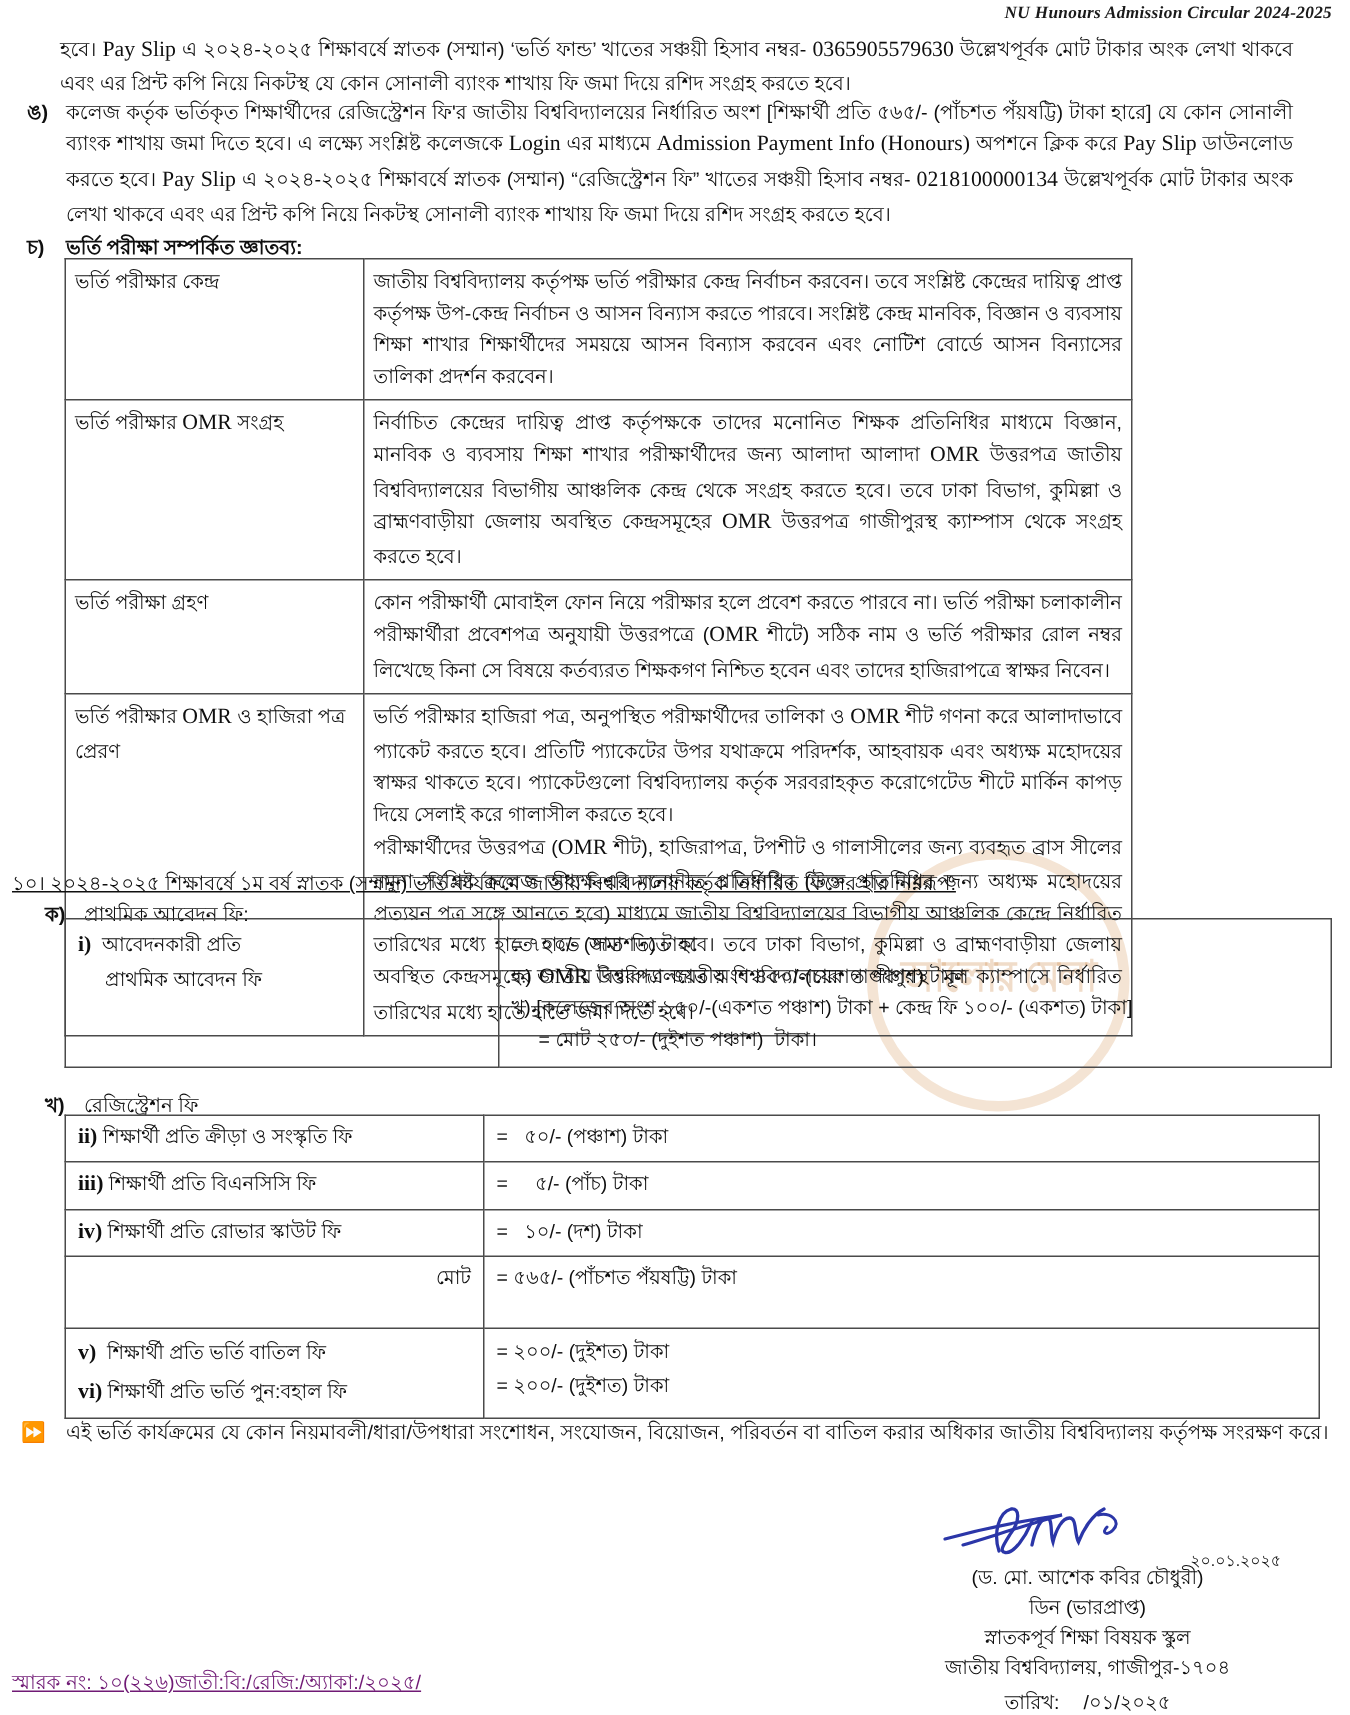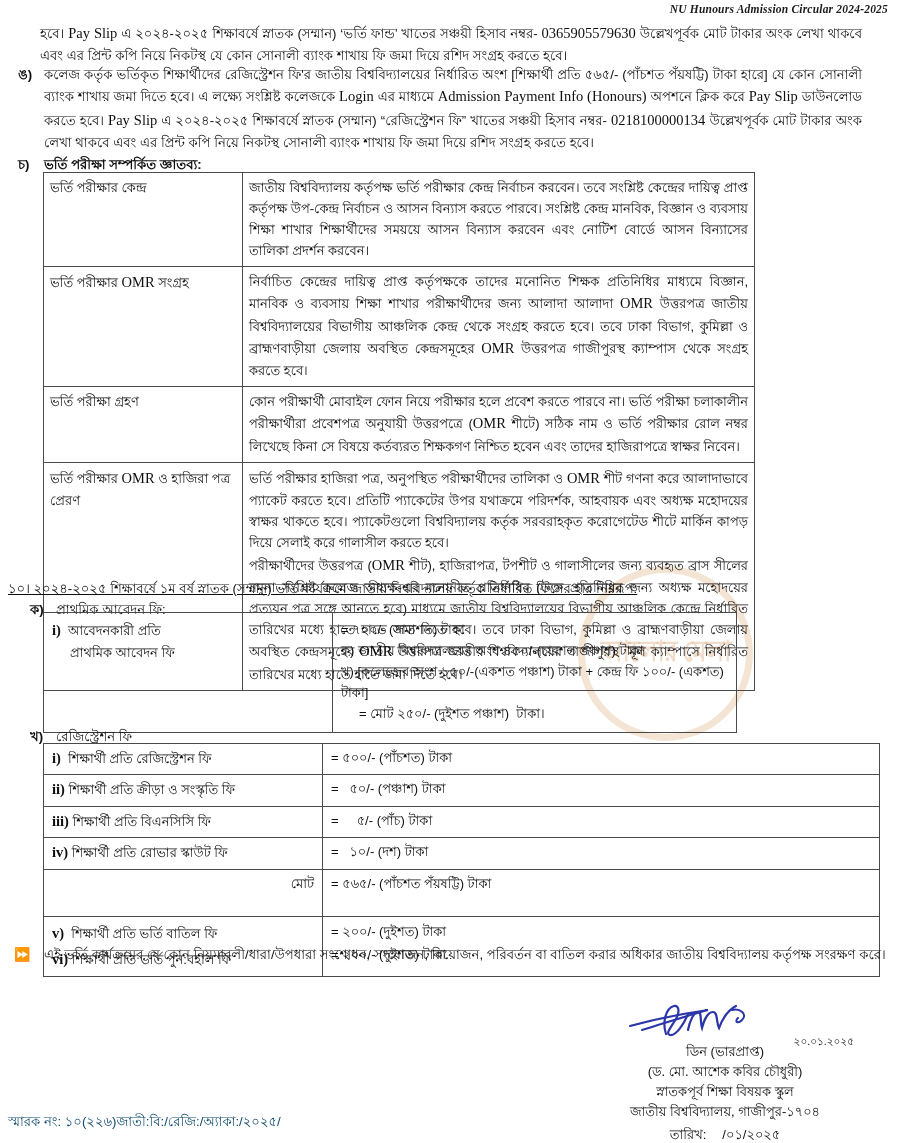--- a/index.html
+++ b/index.html
@@ -113,21 +113,21 @@
     top: 172px;
     width: 712px;
   }
   #table-exam-info td.label { width: 186px; }
 
   
   #table-primary-fee {
     position: absolute;
     left: 43px;
     top: 612px;
-    width: 694px;
+    width: 845px;
   }
   #table-primary-fee td.label { width: 272px; }
   #table-primary-fee td { padding: 6px 8px 8px 8px; }
 
   
   #table-registration-fee {
     position: absolute;
     left: 43px;
     top: 743px;
     width: 837px;
@@ -166,21 +166,22 @@
     top: 25px;
     font-size: 10.5px;
     color: #141414;
   }
   #memo-no {
     position: absolute;
     left: 8px;
     top: 1112px;
     font-family: "Liberation Sans", "DejaVu Sans", sans-serif;
     font-size: 13.2px;
-    color: #0c4a6e;
+    color: #701a75;
+    text-decoration: underline;
   }
   .date-row {
     display: flex;
     justify-content: center;
     gap: 16px;
     margin-top: 2px;
   }
 </style>
 </head>
 <body>
@@ -242,24 +243,20 @@
     </tbody>
   </table>
 
   <div class="para bn hang" style="left:30px; top:726px; width:400px;">
     <span class="marker">খ)</span>
     <span class="body-txt">রেজিস্ট্রেশন ফি</span>
   </div>
 
   <table class="doc" id="table-registration-fee">
     <tbody>
-      <tr>
-        <td class="label"><span class="rn">i)</span>&nbsp;&nbsp;<span>শিক্ষার্থী প্রতি রেজিস্ট্রেশন ফি</span></td>
-        <td>= ৫০০/- (পাঁচশত) টাকা</td>
-      </tr>
       <tr>
         <td class="label"><span class="rn">ii)</span>&nbsp;<span>শিক্ষার্থী প্রতি ক্রীড়া ও সংস্কৃতি ফি</span></td>
         <td>=&nbsp;&nbsp; ৫০/- (পঞ্চাশ) টাকা</td>
       </tr>
       <tr>
         <td class="label"><span class="rn">iii)</span>&nbsp;<span>শিক্ষার্থী প্রতি বিএনসিসি ফি</span></td>
         <td>=&nbsp;&nbsp;&nbsp;&nbsp; ৫/- (পাঁচ) টাকা</td>
       </tr>
       <tr>
         <td class="label"><span class="rn">iv)</span>&nbsp;<span>শিক্ষার্থী প্রতি রোভার স্কাউট ফি</span></td>
@@ -290,22 +287,22 @@
   <div id="signature-block">
     <div class="sig-mark">
       <svg width="150" height="40" viewBox="0 0 150 40" style="position:absolute;left:62px;top:-8px;">
         <path d="M8 26 C 30 20, 58 14, 86 10 C 64 16, 40 24, 20 30" fill="none" stroke="#2b36a8" stroke-width="2.1" stroke-linecap="round"></path>
         <path d="M44 34 C 40 22, 44 8, 52 6 C 58 5, 58 14, 52 22 C 47 30, 44 34, 48 35 C 54 36, 62 24, 66 14" fill="none" stroke="#2b36a8" stroke-width="2.2" stroke-linecap="round"></path>
         <path d="M66 30 C 68 20, 72 12, 76 12 C 80 12, 78 22, 80 28 C 82 20, 86 12, 91 12 C 96 12, 94 22, 97 28 C 100 20, 106 10, 114 6" fill="none" stroke="#2b36a8" stroke-width="2.2" stroke-linecap="round"></path>
         <path d="M110 10 C 118 8, 126 14, 120 20 C 116 24, 112 22, 116 18" fill="none" stroke="#2b36a8" stroke-width="2" stroke-linecap="round"></path>
       </svg>
       <span class="sig-date">২০.০১.২০২৫</span>
     </div>
+    <div>(ড. মো. আশেক কবির চৌধুরী)</div>
     <div>ডিন (ভারপ্রাপ্ত)</div>
-    <div>(ড. মো. আশেক কবির চৌধুরী)</div>
     <div>স্নাতকপূর্ব শিক্ষা বিষয়ক স্কুল</div>
     <div>জাতীয় বিশ্ববিদ্যালয়, গাজীপুর-১৭০৪</div>
     <div class="date-row">
       <span>তারিখ:</span>
       <span>/০১/২০২৫</span>
     </div>
   </div>
 
   <div id="memo-no">স্মারক নং: ১০(২২৬)জাতী:বি:/রেজি:/অ্যাকা:/২০২৫/</div>
 

